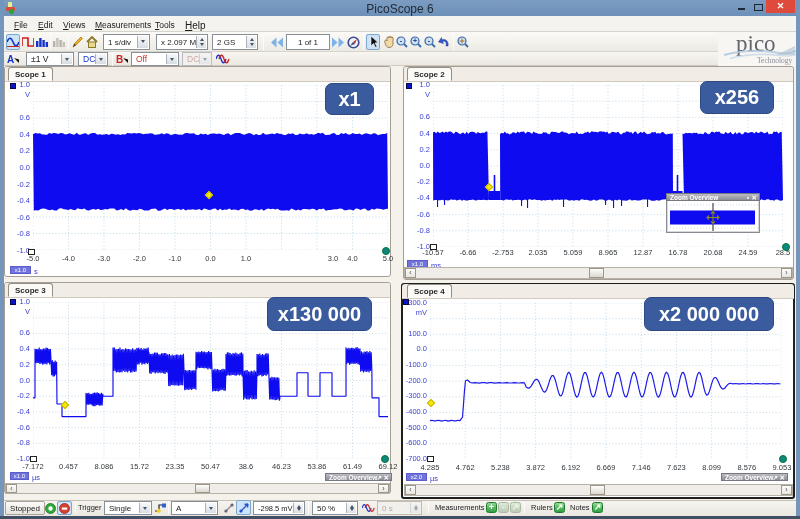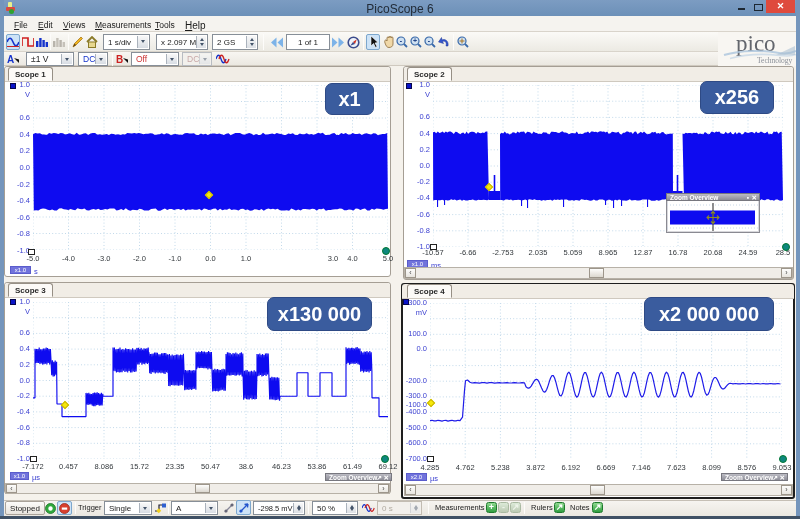--- a/index.html
+++ b/index.html
@@ -415,21 +415,21 @@
     <line x1="0" y1="109.5" x2="352" y2="109.5" stroke="#c2d9ea" stroke-width="1" stroke-dasharray="1 2.2"></line>
     <line x1="0" y1="125.2" x2="352" y2="125.2" stroke="#c2d9ea" stroke-width="1" stroke-dasharray="1 2.2"></line>
     <line x1="0" y1="140.8" x2="352" y2="140.8" stroke="#c2d9ea" stroke-width="1" stroke-dasharray="1 2.2"></line>
     <line x1="0" y1="156.5" x2="352" y2="156.5" stroke="#c2d9ea" stroke-width="1" stroke-dasharray="1 2.2"></line>
     <path d="M0.0,117.7 L2.0,117.3 L4.0,117.9 L6.0,117.9 L8.0,117.3 L10.0,117.7 L12.0,118.1 L14.0,117.5 L16.0,117.4 L18.0,118.1 L20.0,117.7 L22.0,117.3 L24.0,117.9 L26.0,117.9 L28.0,117.3 L30.0,117.7 L32.5,114.2 L34.5,87.6 L35.5,77.8 L37.5,77.0 L40.0,79.3 L42.0,80.0 L44.5,79.6 L47.0,79.8 L49.5,80.1 L52.0,79.6 L54.5,79.7 L57.0,80.1 L59.5,79.7 L62.0,79.7 L64.5,80.1 L67.0,79.8 L69.5,79.6 L72.0,80.0 L74.5,79.8 L77.0,79.6 L79.5,80.0 L82.0,79.9 L84.5,79.6 L87.0,79.9 L89.5,80.0 L92.0,79.6 L94.5,79.9 L96.0,83.8 L97.3,84.9 L98.6,85.2 L99.9,84.6 L101.2,83.1 L102.5,80.9 L103.8,78.7 L105.1,76.9 L106.4,76.2 L107.7,76.9 L109.0,78.9 L110.3,81.9 L111.6,85.1 L112.9,87.8 L114.2,89.1 L115.5,88.6 L116.8,86.3 L118.1,82.6 L119.4,78.3 L120.7,74.7 L122.0,72.5 L123.3,72.6 L124.6,75.0 L125.9,79.2 L127.2,84.4 L128.5,89.2 L129.8,92.4 L131.1,93.0 L132.4,90.8 L133.7,86.2 L135.0,80.1 L136.3,74.4 L137.6,70.4 L138.9,69.2 L140.2,71.1 L141.5,75.6 L142.8,81.6 L144.1,87.6 L145.4,92.2 L146.7,94.2 L148.0,93.1 L149.3,89.2 L150.6,83.5 L151.9,77.3 L153.2,72.2 L154.5,69.5 L155.8,69.7 L157.1,72.9 L158.4,78.2 L159.7,84.4 L161.0,90.0 L162.3,93.4 L163.6,94.0 L164.9,91.6 L166.2,86.7 L167.5,80.6 L168.8,74.8 L170.1,70.6 L171.4,69.2 L172.7,70.8 L174.0,75.2 L175.3,81.1 L176.6,87.2 L177.9,91.9 L179.2,94.1 L180.5,93.3 L181.8,89.6 L183.1,84.0 L184.4,77.8 L185.7,72.6 L187.0,69.6 L188.3,69.6 L189.6,72.6 L190.9,77.8 L192.2,84.0 L193.5,89.6 L194.8,93.3 L196.1,94.1 L197.4,91.9 L198.7,87.2 L200.0,81.1 L201.3,75.2 L202.6,70.8 L203.9,69.2 L205.2,70.6 L206.5,74.8 L207.8,80.6 L209.1,86.7 L210.4,91.6 L211.7,94.0 L213.0,93.4 L214.3,90.0 L215.6,84.4 L216.9,78.2 L218.2,72.9 L219.5,69.7 L220.8,69.5 L222.1,72.2 L223.4,77.3 L224.7,83.5 L226.0,89.2 L227.3,93.1 L228.6,94.2 L229.9,92.2 L231.2,87.6 L232.5,81.6 L233.8,75.6 L235.1,71.1 L236.4,69.2 L237.7,70.4 L239.0,74.4 L240.3,80.1 L241.6,86.3 L242.9,91.3 L244.2,94.0 L245.5,93.6 L246.8,90.3 L248.1,84.9 L249.4,78.7 L250.7,73.2 L252.0,69.9 L253.3,69.4 L254.6,71.9 L255.9,76.9 L257.2,83.0 L258.5,88.8 L259.8,92.9 L261.1,94.2 L262.4,92.4 L263.7,88.0 L265.0,82.1 L266.3,76.0 L267.6,71.4 L268.9,69.3 L270.2,70.2 L271.5,74.0 L272.8,79.7 L274.1,85.6 L275.4,90.0 L276.7,92.1 L278.0,91.5 L279.3,88.7 L280.6,84.4 L281.9,79.9 L283.2,76.4 L284.5,74.5 L285.8,74.5 L287.1,76.3 L288.4,79.1 L289.7,82.1 L291.0,84.5 L292.3,85.8 L293.6,85.9 L294.9,85.0 L296.2,83.4 L297.5,81.9 L298.8,80.8 L300.1,80.3 L301.4,80.5 L303.0,80.9 L305.5,80.5 L308.0,80.9 L310.5,80.8 L313.0,80.5 L315.5,81.0 L318.0,80.7 L320.5,80.6 L323.0,81.0 L325.5,80.6 L328.0,80.7 L330.5,81.0 L333.0,80.5 L335.5,80.8 L338.0,80.9 L340.5,80.5 L343.0,80.9 L345.5,80.8 L348.0,80.5 L350.5,81.0" fill="none" stroke="#1f1ce8" stroke-width="1.2" stroke-linejoin="round"></path>
   </svg>
 <div class="ylbl" style="left:395px;top:302.5px;width:32px;">300.0</div>
 <div class="ylbl" style="left:395px;top:313px;width:32px;">mV</div>
 <div class="ylbl" style="left:395px;top:333.8px;width:32px;">100.0</div>
 <div class="ylbl" style="left:395px;top:349.4px;width:32px;">0.0</div>
-<div class="ylbl" style="left:395px;top:365.1px;width:32px;margin-top:40px;">-100.0</div>
+<div class="ylbl" style="left:395px;top:365.1px;width:32px;">-100.0</div>
 <div class="ylbl" style="left:395px;top:380.7px;width:32px;">-200.0</div>
 <div class="ylbl" style="left:395px;top:396.4px;width:32px;">-300.0</div>
 <div class="ylbl" style="left:395px;top:412px;width:32px;">-400.0</div>
 <div class="ylbl" style="left:395px;top:427.7px;width:32px;">-500.0</div>
 <div class="ylbl" style="left:395px;top:443.3px;width:32px;">-600.0</div>
 <div class="ylbl" style="left:395px;top:459px;width:32px;">-700.0</div>
 <div class="lbl" style="left:430.0px;top:467.5px;">4.285</div>
 <div class="lbl" style="left:465.2px;top:467.5px;">4.762</div>
 <div class="lbl" style="left:500.4px;top:467.5px;">5.238</div>
 <div class="lbl" style="left:535.6px;top:467.5px;">3.872</div>

